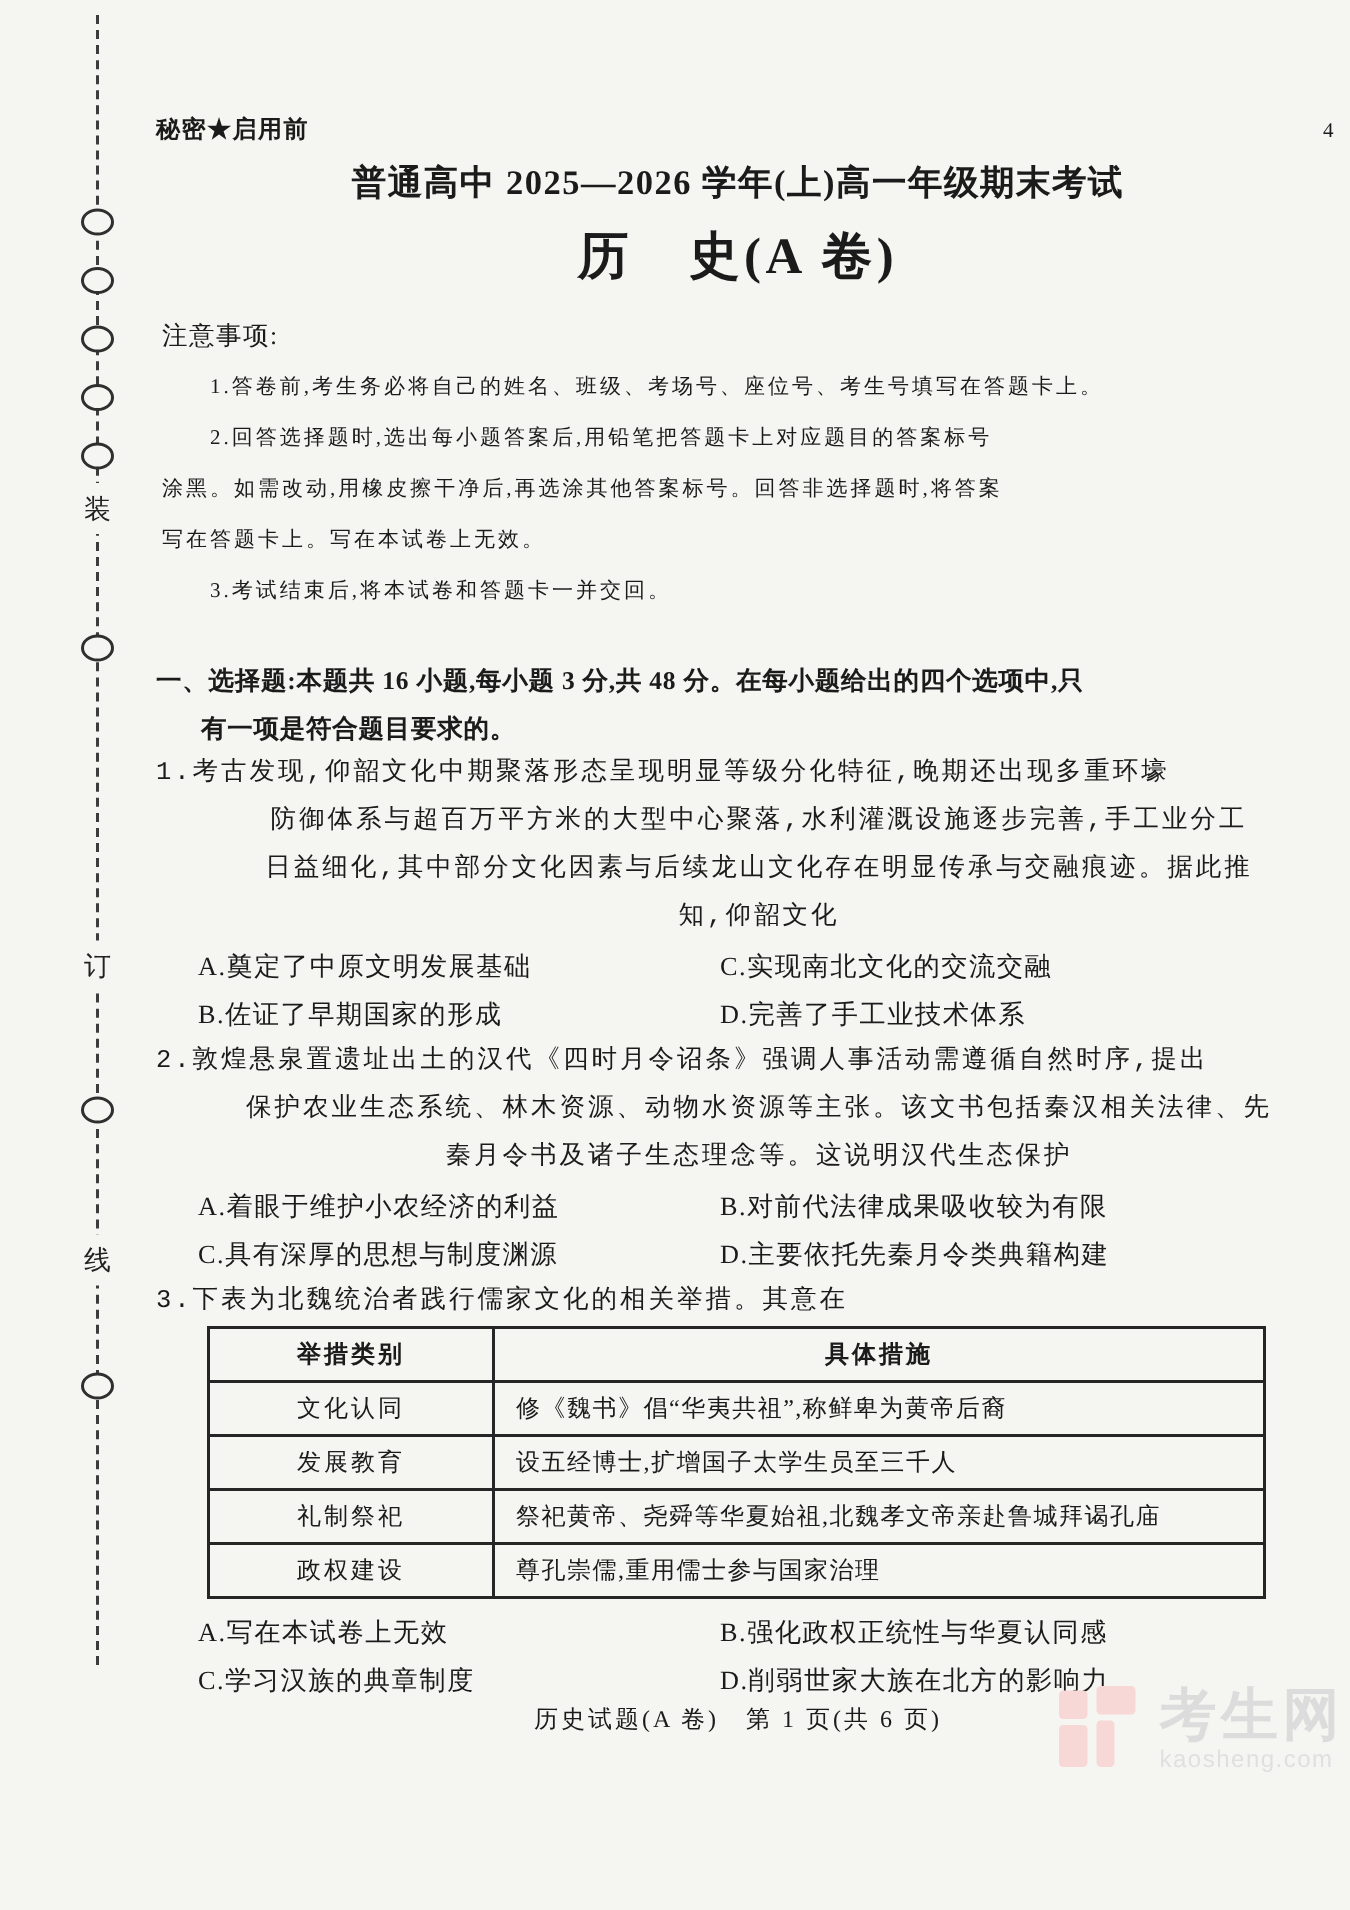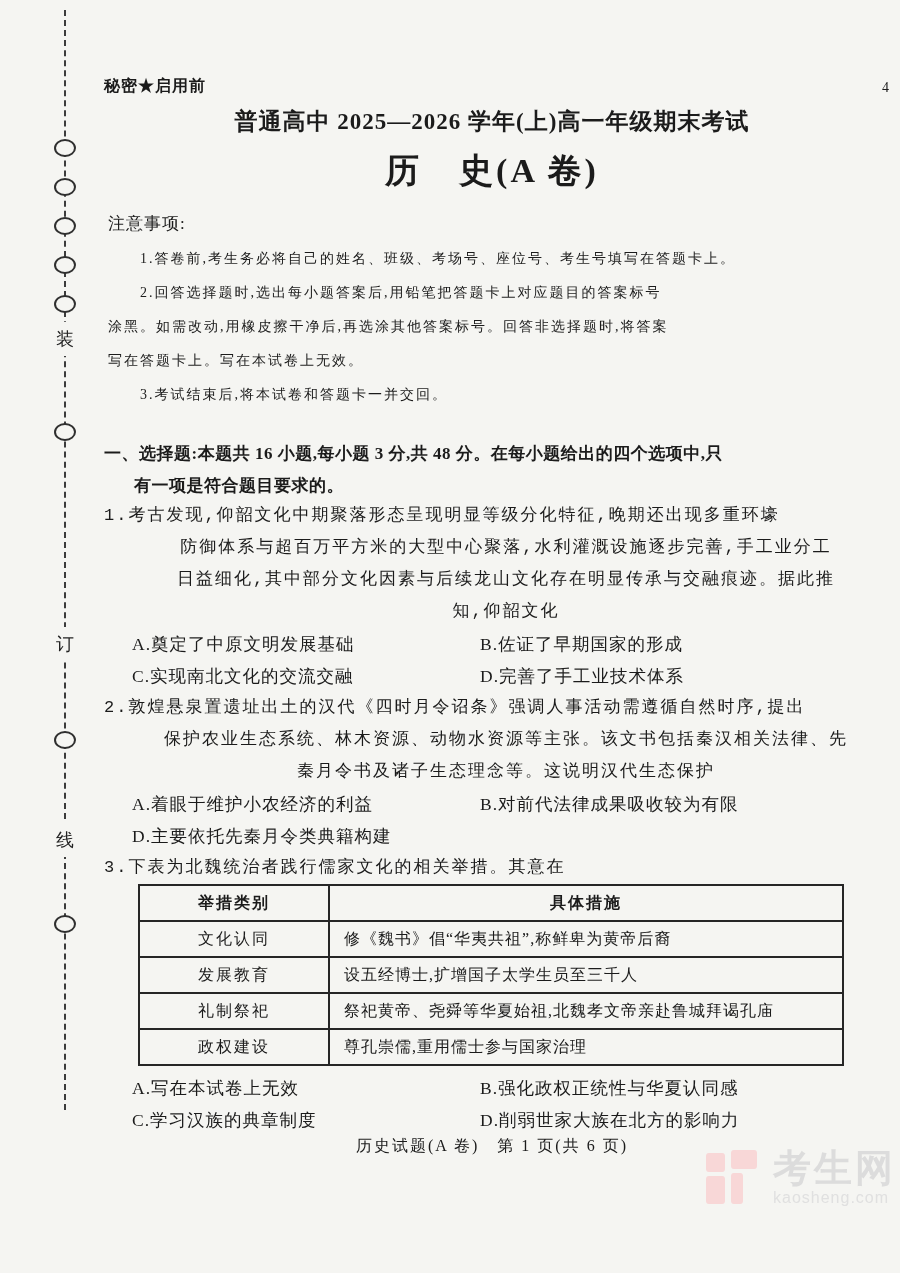--- a/index.html
+++ b/index.html
@@ -44,21 +44,21 @@
   .mtable th,.mtable td{border:2px solid #262626;font-size:16px;padding:0 10px;height:34px;}
   .mtable th{font-weight:bold;text-align:center;letter-spacing:2px;}
   .mtable td.cat{text-align:center;width:168px;letter-spacing:2px;}
   .mtable td.detail{text-align:left;padding-left:14px;letter-spacing:1px;white-space:nowrap;}
 
   
   .footer{position:absolute;left:104px;top:1136px;width:776px;text-align:center;
           font-size:16px;letter-spacing:2px;}
 
   
-  .watermark{position:absolute;left:706px;top:1148px;display:flex;align-items:flex-end;gap:11px;}
+  .watermark{position:absolute;left:706px;top:1124px;display:flex;align-items:flex-start;gap:11px;}
   .wm-logo{position:relative;width:56px;height:58px;}
   .wm-logo i{position:absolute;display:block;border-radius:3px;}
   .wm-b1{left:0;top:3px;width:19px;height:19px;}
   .wm-b2{left:0;top:26px;width:19px;height:28px;border-bottom-left-radius:9px;}
   .wm-b3{left:25px;top:0;width:26px;height:19px;border-top-right-radius:4px;}
   .wm-b4{left:25px;top:23px;width:12px;height:31px;border-bottom-left-radius:4px;}
   .wm-cn{font-size:38px;font-weight:bold;font-family:"Liberation Sans",sans-serif;
          letter-spacing:3px;line-height:40px;}
   .wm-en{font-size:16px;font-family:"Liberation Sans",sans-serif;letter-spacing:1px;line-height:20px;}
 </style>
@@ -102,32 +102,33 @@
     </div>
 
   <div class="questions" id="questions">
       <div class="qblock">
         <div class="qline">1.考古发现,仰韶文化中期聚落形态呈现明显等级分化特征,晚期还出现多重环壕</div>
         <div class="qline cont">防御体系与超百万平方米的大型中心聚落,水利灌溉设施逐步完善,手工业分工</div>
         <div class="qline cont">日益细化,其中部分文化因素与后续龙山文化存在明显传承与交融痕迹。据此推</div>
         <div class="qline cont">知,仰韶文化</div>
         <div class="options">
           <div class="option">A.奠定了中原文明发展基础</div>
+          <div class="option">C.实现南北文化的交流交融</div>
           <div class="option">B.佐证了早期国家的形成</div>
-          <div class="option">C.实现南北文化的交流交融</div>
           <div class="option">D.完善了手工业技术体系</div>
         </div>
       </div>
       <div class="qblock">
         <div class="qline">2.敦煌悬泉置遗址出土的汉代《四时月令诏条》强调人事活动需遵循自然时序,提出</div>
         <div class="qline cont">保护农业生态系统、林木资源、动物水资源等主张。该文书包括秦汉相关法律、先</div>
         <div class="qline cont">秦月令书及诸子生态理念等。这说明汉代生态保护</div>
         <div class="options">
           <div class="option">A.着眼于维护小农经济的利益</div>
           <div class="option">B.对前代法律成果吸收较为有限</div>
+          <div class="option">C.具有深厚的思想与制度渊源</div>
           <div class="option">D.主要依托先秦月令类典籍构建</div>
         </div>
       </div>
       <div class="qblock">
         <div class="qline">3.下表为北魏统治者践行儒家文化的相关举措。其意在</div>
         <table class="mtable">
           <thead>
             <tr>
               <th>举措类别</th>
               <th>具体措施</th>

